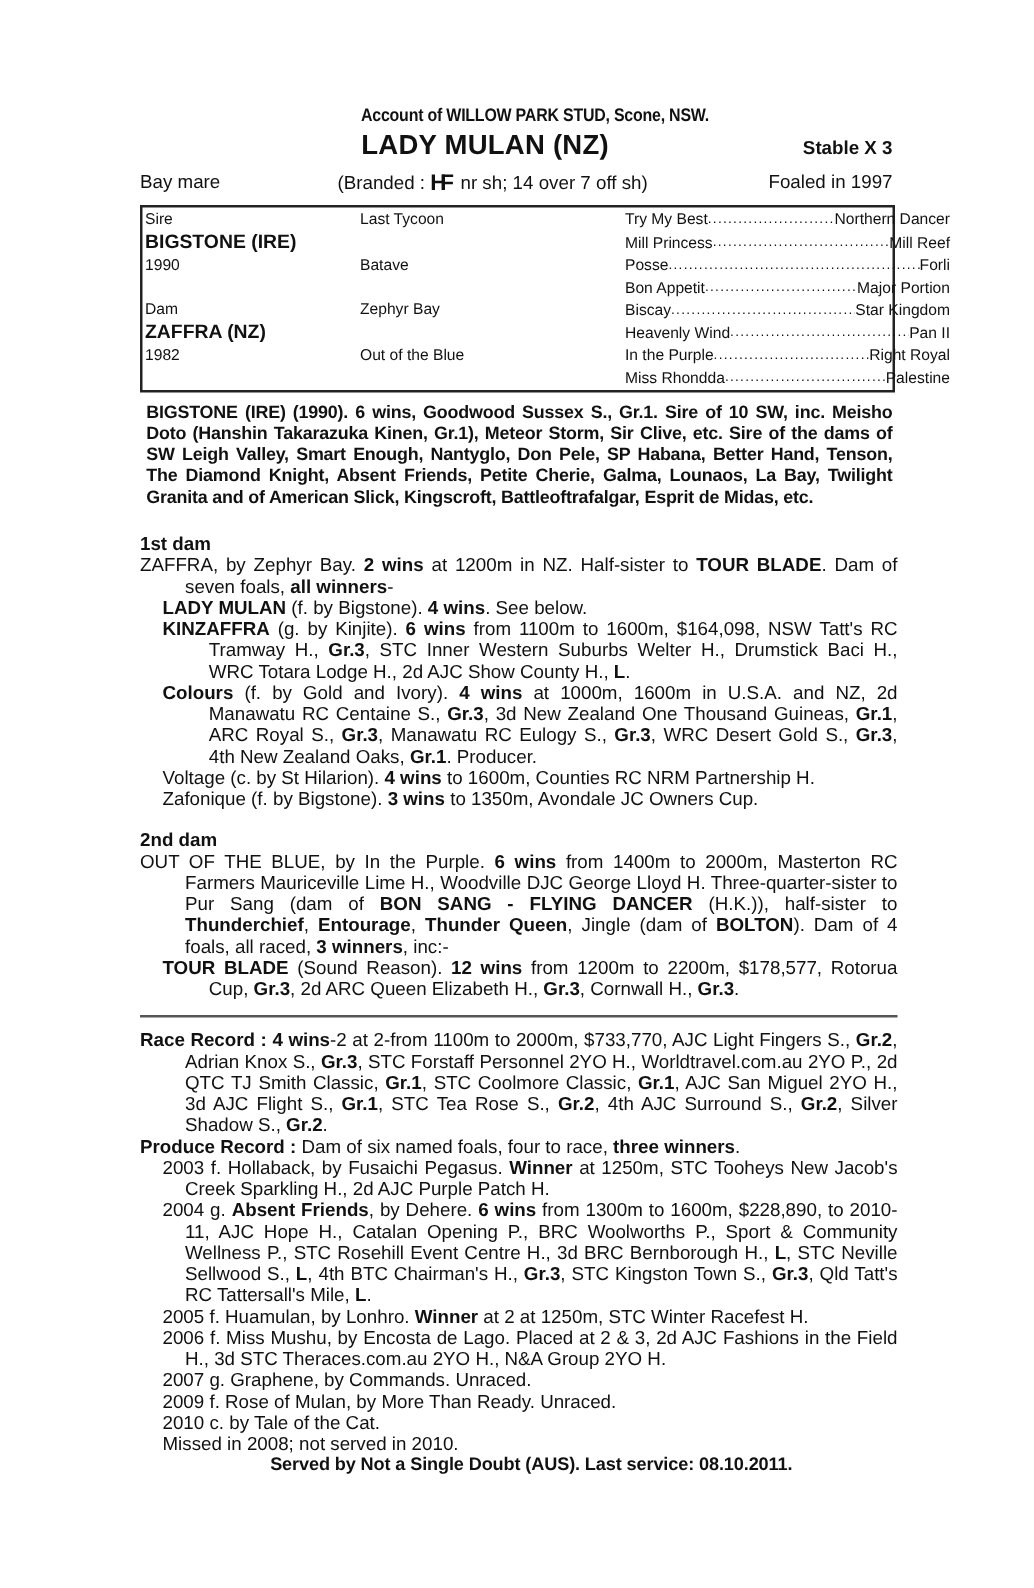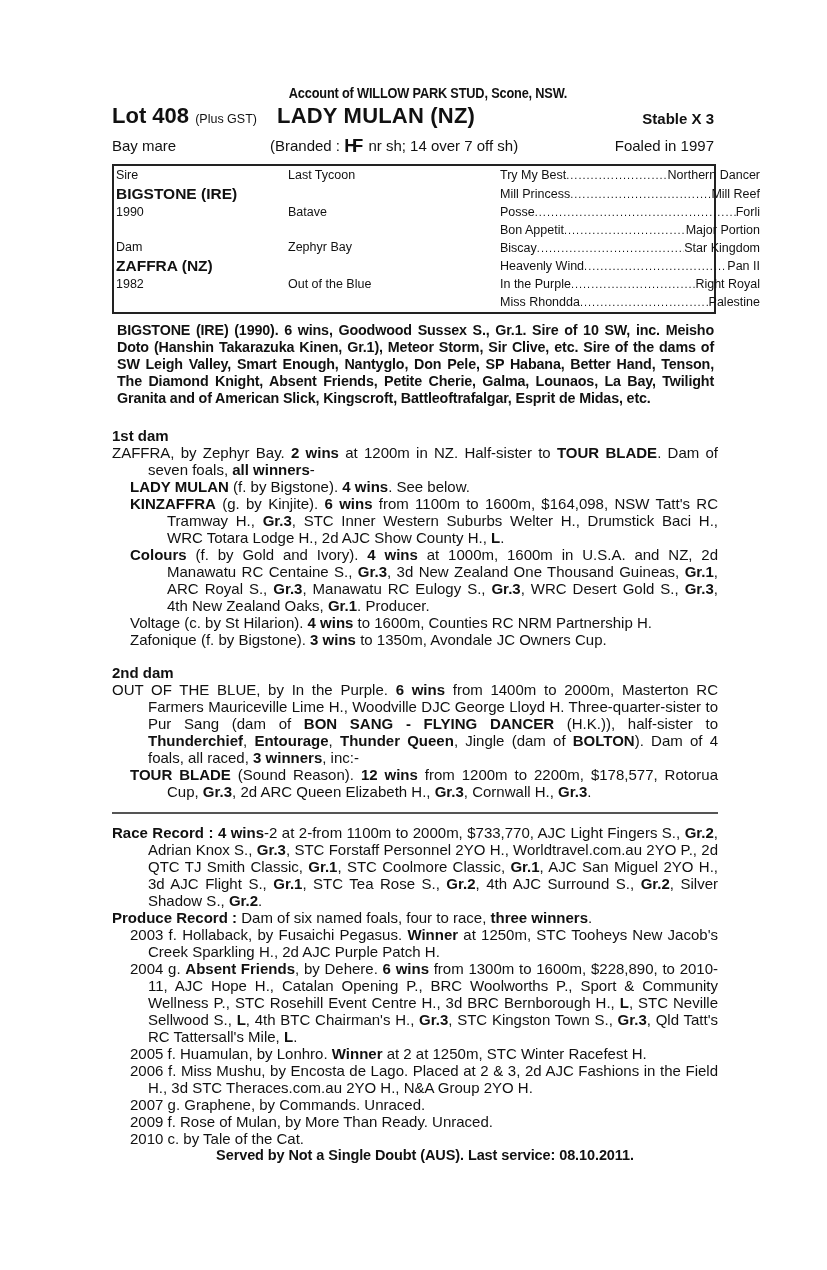--- a/index.html
+++ b/index.html
@@ -6,21 +6,21 @@
   body { width: 827px; height: 1270px; position: relative; overflow: hidden;
          font-family: "Liberation Sans", "DejaVu Sans", sans-serif; color: #111; }
   .page { position: absolute; left: 112px; top: 84px; width: 606px; }
 
   .account { text-align: center; font-family: "Liberation Sans", sans-serif; font-weight: bold;
              font-size: 14.5px; letter-spacing: -0.2px; transform: scaleX(0.88); margin-left: 26px; height: 18px; line-height: 18px; }
 
   .titleRow { position: relative; height: 28px; margin-top: 0px; }
   .lot { position: absolute; left: 0; top: 0; font-weight: 900; font-size: 22px; line-height: 28px; }
   .lot .gst { font-weight: normal; font-size: 12.5px; }
-  .horse { position: absolute; left: 165px; top: 0; font-weight: 900; font-size: 22px; line-height: 28px; letter-spacing: 0.2px; }
+  .horse { position: absolute; left: 177px; top: 0; font-weight: 900; font-size: 22px; line-height: 28px; letter-spacing: 0.2px; }
   .stable { position: absolute; right: 4px; top: 3px; font-weight: 900; font-size: 15px; line-height: 28px; }
 
   .subRow { position: relative; height: 24px; margin-top: 4px; font-size: 15px; line-height: 24px; }
   .subRow .color { position: absolute; left: 0; top: 0; }
   .subRow .brand { position: absolute; left: 158px; top: 0; }
   .subRow .brandmark { font-size: 18px; font-weight: bold; letter-spacing: -5px; margin: 0 6px 0 0; vertical-align: -1px; }
   .subRow .foaled { position: absolute; right: 4px; top: 0; }
 
   .pedigree { position: relative; margin-top: 6px; border: 2px solid #222; height: 150px; width: 604px; box-sizing: border-box; font-size: 12.5px; }
   .ped-col { position: absolute; top: 0; }
@@ -49,21 +49,20 @@
   .served { text-align: center; font-weight: 900; font-size: 14.5px; line-height: 17px; margin-top: 0px; padding-left: 20px; letter-spacing: -0.1px; }
 </style>
 </head>
 <body>
 
 <div class="page">
 
   <div class="account">Account of WILLOW PARK STUD, Scone, NSW.</div>
 
   <div class="titleRow">
-    <span class="lot"><span>Lot 408</span> <span class="gst">(Plus GST)</span></span>
     <span class="horse">LADY MULAN (NZ)</span>
     <span class="stable">Stable X 3</span>
   </div>
 
   <div class="subRow">
     <span class="color">Bay mare</span>
     <span class="brand">
       <span>(Branded :</span>
       <span class="brandmark">HF</span>
       <span>nr sh; 14 over 7 off sh)</span>
@@ -161,17 +160,18 @@
   <div class="sec" style="margin-top:0">
     <div class="para"><span class="b">Produce Record : </span><span>Dam of six named foals, four to race, </span><span class="b">three winners</span><span>.</span></div>
     <div>
         <div class="para hang2"><span>2003 f. Hollaback, by Fusaichi Pegasus. </span><span class="b">Winner</span><span> at 1250m, STC Tooheys New Jacob's Creek Sparkling H., 2d AJC Purple Patch H.</span></div>
         <div class="para hang2"><span>2004 g. </span><span class="b">Absent Friends</span><span>, by Dehere. </span><span class="b">6 wins</span><span> from 1300m to 1600m, $228,890, to 2010-11, AJC Hope H., Catalan Opening P., BRC Woolworths P., Sport &amp; Community Wellness P., STC Rosehill Event Centre H., 3d BRC Bernborough H., </span><span class="b">L</span><span>, STC Neville Sellwood S., </span><span class="b">L</span><span>, 4th BTC Chairman's H., </span><span class="b">Gr.3</span><span>, STC Kingston Town S., </span><span class="b">Gr.3</span><span>, Qld Tatt's RC Tattersall's Mile, </span><span class="b">L</span><span>.</span></div>
         <div class="para hang2"><span>2005 f. Huamulan, by Lonhro. </span><span class="b">Winner</span><span> at 2 at 1250m, STC Winter Racefest H.</span></div>
         <div class="para hang2"><span>2006 f. Miss Mushu, by Encosta de Lago. Placed at 2 &amp; 3, 2d AJC Fashions in the Field H., 3d STC Theraces.com.au 2YO H., N&amp;A Group 2YO H.</span></div>
         <div class="para hang2"><span>2007 g. Graphene, by Commands. Unraced.</span></div>
         <div class="para hang2"><span>2009 f. Rose of Mulan, by More Than Ready. Unraced.</span></div>
         <div class="para hang2"><span>2010 c. by Tale of the Cat.</span></div>
+        <div class="para hang2"><span>Missed in 2008; not served in 2010.</span></div>
       </div>
     <div class="served">Served by Not a Single Doubt (AUS). Last service: 08.10.2011.</div>
   </div>
 
 </div>
 
 </body></html>

